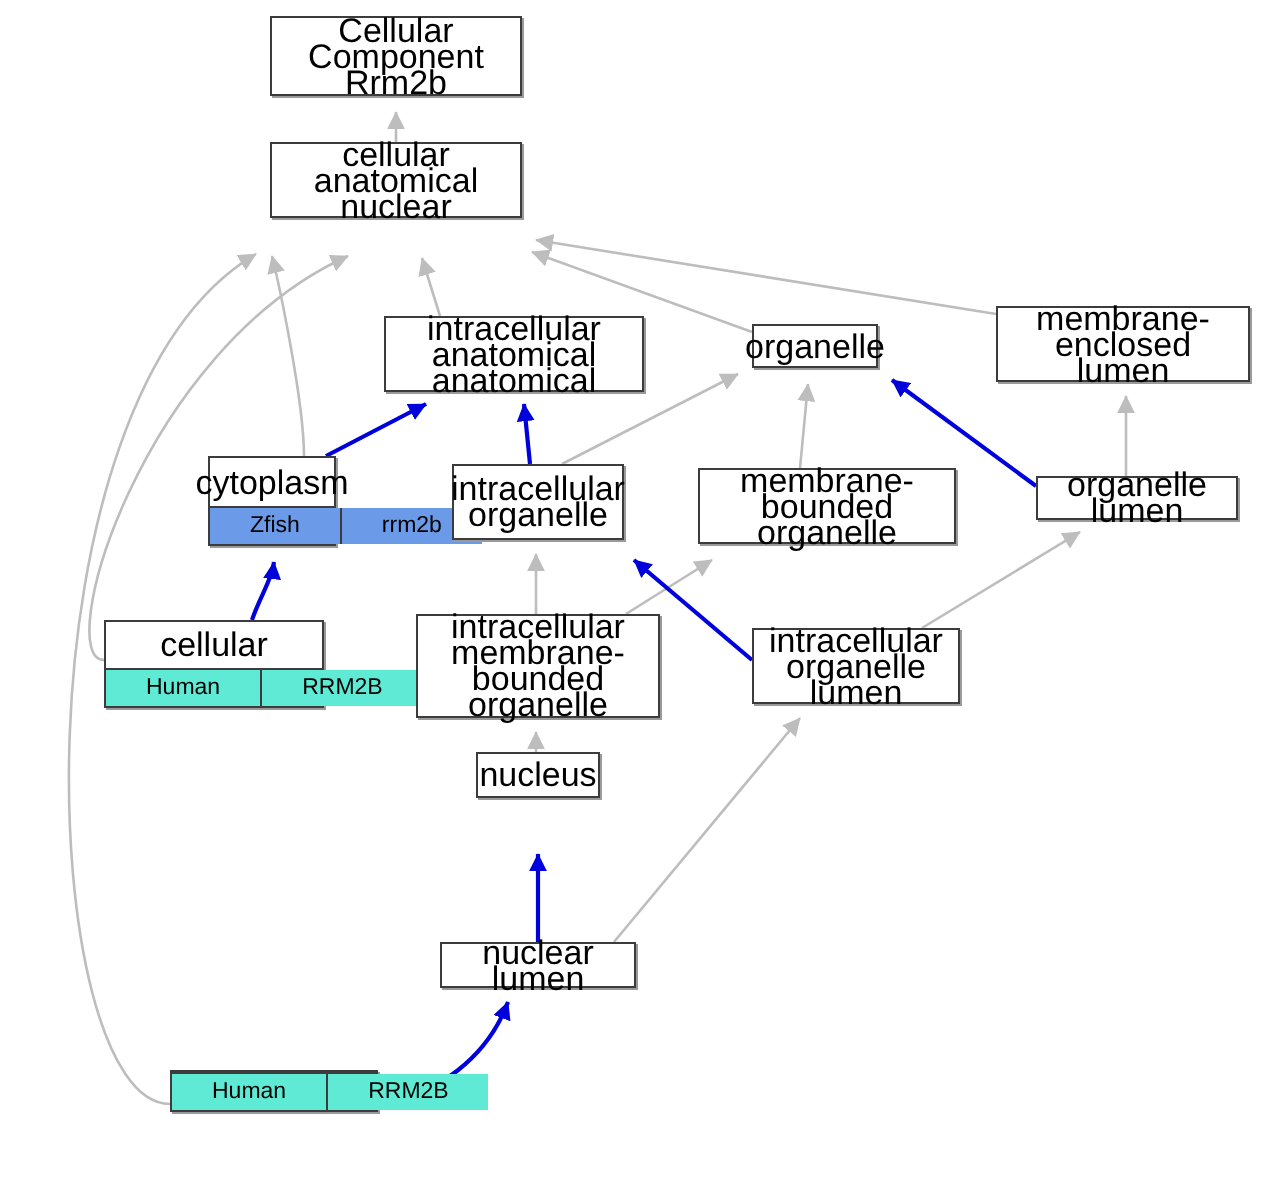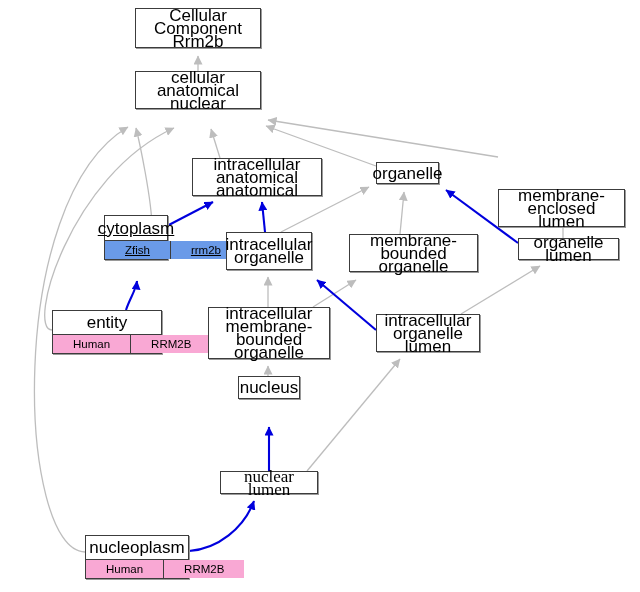--- a/index.html
+++ b/index.html
@@ -8,21 +8,21 @@
   svg.edges{position:absolute;left:0;top:0;width:640px;height:592px;}
   .node{position:absolute;box-sizing:border-box;background:#ffffff;border:1px solid #3c3c3c;
         box-shadow:1px 1px 0 #9a9a9a;}
   .node .title{display:flex;align-items:center;justify-content:center;text-align:center;
         font-size:17px;color:#000;line-height:13px;height:100%;padding:1px 4px;box-sizing:border-box;}
   .node.with-ann .title{height:auto;}
   .ann{display:flex;border-top:1px solid #3c3c3c;}
   .ann .cell{flex:1;text-align:right;font-size:11.5px;color:#000;padding:2px 20px;box-sizing:border-box;line-height:14px;}
   .ann .cell + .cell{border-left:1px solid #3c3c3c;}
   .ann.blue .cell{background:#6a9ae8;}
-  .ann.red .cell{background:#f9a8d4;}
+  .ann.red .cell{background:#5eead4;}
 </style>
 </head>
 <body>
 
 <div id="stage">
 
   <svg class="edges" viewBox="0 0 640 592">
     <defs>
       <marker id="ah-gray" markerWidth="10" markerHeight="9" refX="8.6" refY="4.5" orient="auto" markerUnits="userSpaceOnUse">
         <path d="M0,0 L9,4.5 L0,9 z" fill="#bdbdbd"></path>
@@ -74,27 +74,27 @@
   <div class="node" style="left:192px;top:158px;width:130px;height:38px;">
     <div class="title">
       <span><span>intracellular</span><br><span>anatomical anatomical</span></span>
     </div>
   </div>
 
   <div class="node" style="left:376px;top:162px;width:63px;height:22px;">
     <div class="title">organelle</div>
   </div>
 
-  <div class="node" style="left:498px;top:153px;width:127px;height:38px;margin-top:36px;">
+  <div class="node" style="left:498px;top:153px;width:127px;height:38px;">
     <div class="title">
       <span><span>membrane-enclosed</span><br><span>lumen</span></span>
     </div>
   </div>
 
-  <div class="node with-ann" style="left:104px;top:215px;width:64px;text-decoration:underline;">
+  <div class="node with-ann" style="left:104px;top:228px;width:64px;">
     <div class="title" style="height:24px;">cytoplasm</div>
     <div class="ann blue">
       <div class="cell">Zfish</div>
       <div class="cell">rrm2b</div>
     </div>
   </div>
 
   <div class="node" style="left:226px;top:232px;width:86px;height:38px;">
     <div class="title">
       <span><span>intracellular</span><br><span>organelle</span></span>
@@ -105,21 +105,21 @@
     <div class="title">
       <span><span>membrane-bounded</span><br><span>organelle</span></span>
     </div>
   </div>
 
   <div class="node" style="left:518px;top:238px;width:101px;height:22px;">
     <div class="title">organelle lumen</div>
   </div>
 
   <div class="node with-ann" style="left:52px;top:310px;width:110px;">
-    <div class="title" style="height:23px;">entity</div>
+    <div class="title" style="height:23px;">cellular</div>
     <div class="ann red">
       <div class="cell">Human</div>
       <div class="cell">RRM2B</div>
     </div>
   </div>
 
   <div class="node" style="left:208px;top:307px;width:122px;height:52px;">
     <div class="title">
       <span><span>intracellular</span><br><span>membrane-bounded</span><br><span>organelle</span></span>
     </div>
@@ -128,25 +128,24 @@
   <div class="node" style="left:376px;top:314px;width:104px;height:38px;">
     <div class="title">
       <span><span>intracellular</span><br><span>organelle lumen</span></span>
     </div>
   </div>
 
   <div class="node" style="left:238px;top:376px;width:62px;height:23px;">
     <div class="title">nucleus</div>
   </div>
 
-  <div class="node" style="left:220px;top:471px;width:98px;height:23px;font-family:Liberation Serif, serif;">
+  <div class="node" style="left:220px;top:471px;width:98px;height:23px;">
     <div class="title">nuclear lumen</div>
   </div>
 
   <div class="node with-ann" style="left:85px;top:535px;width:104px;">
-    <div class="title" style="height:23px;">nucleoplasm</div>
     <div class="ann red">
       <div class="cell">Human</div>
       <div class="cell">RRM2B</div>
     </div>
   </div>
 
 </div>
 
 </body></html>

